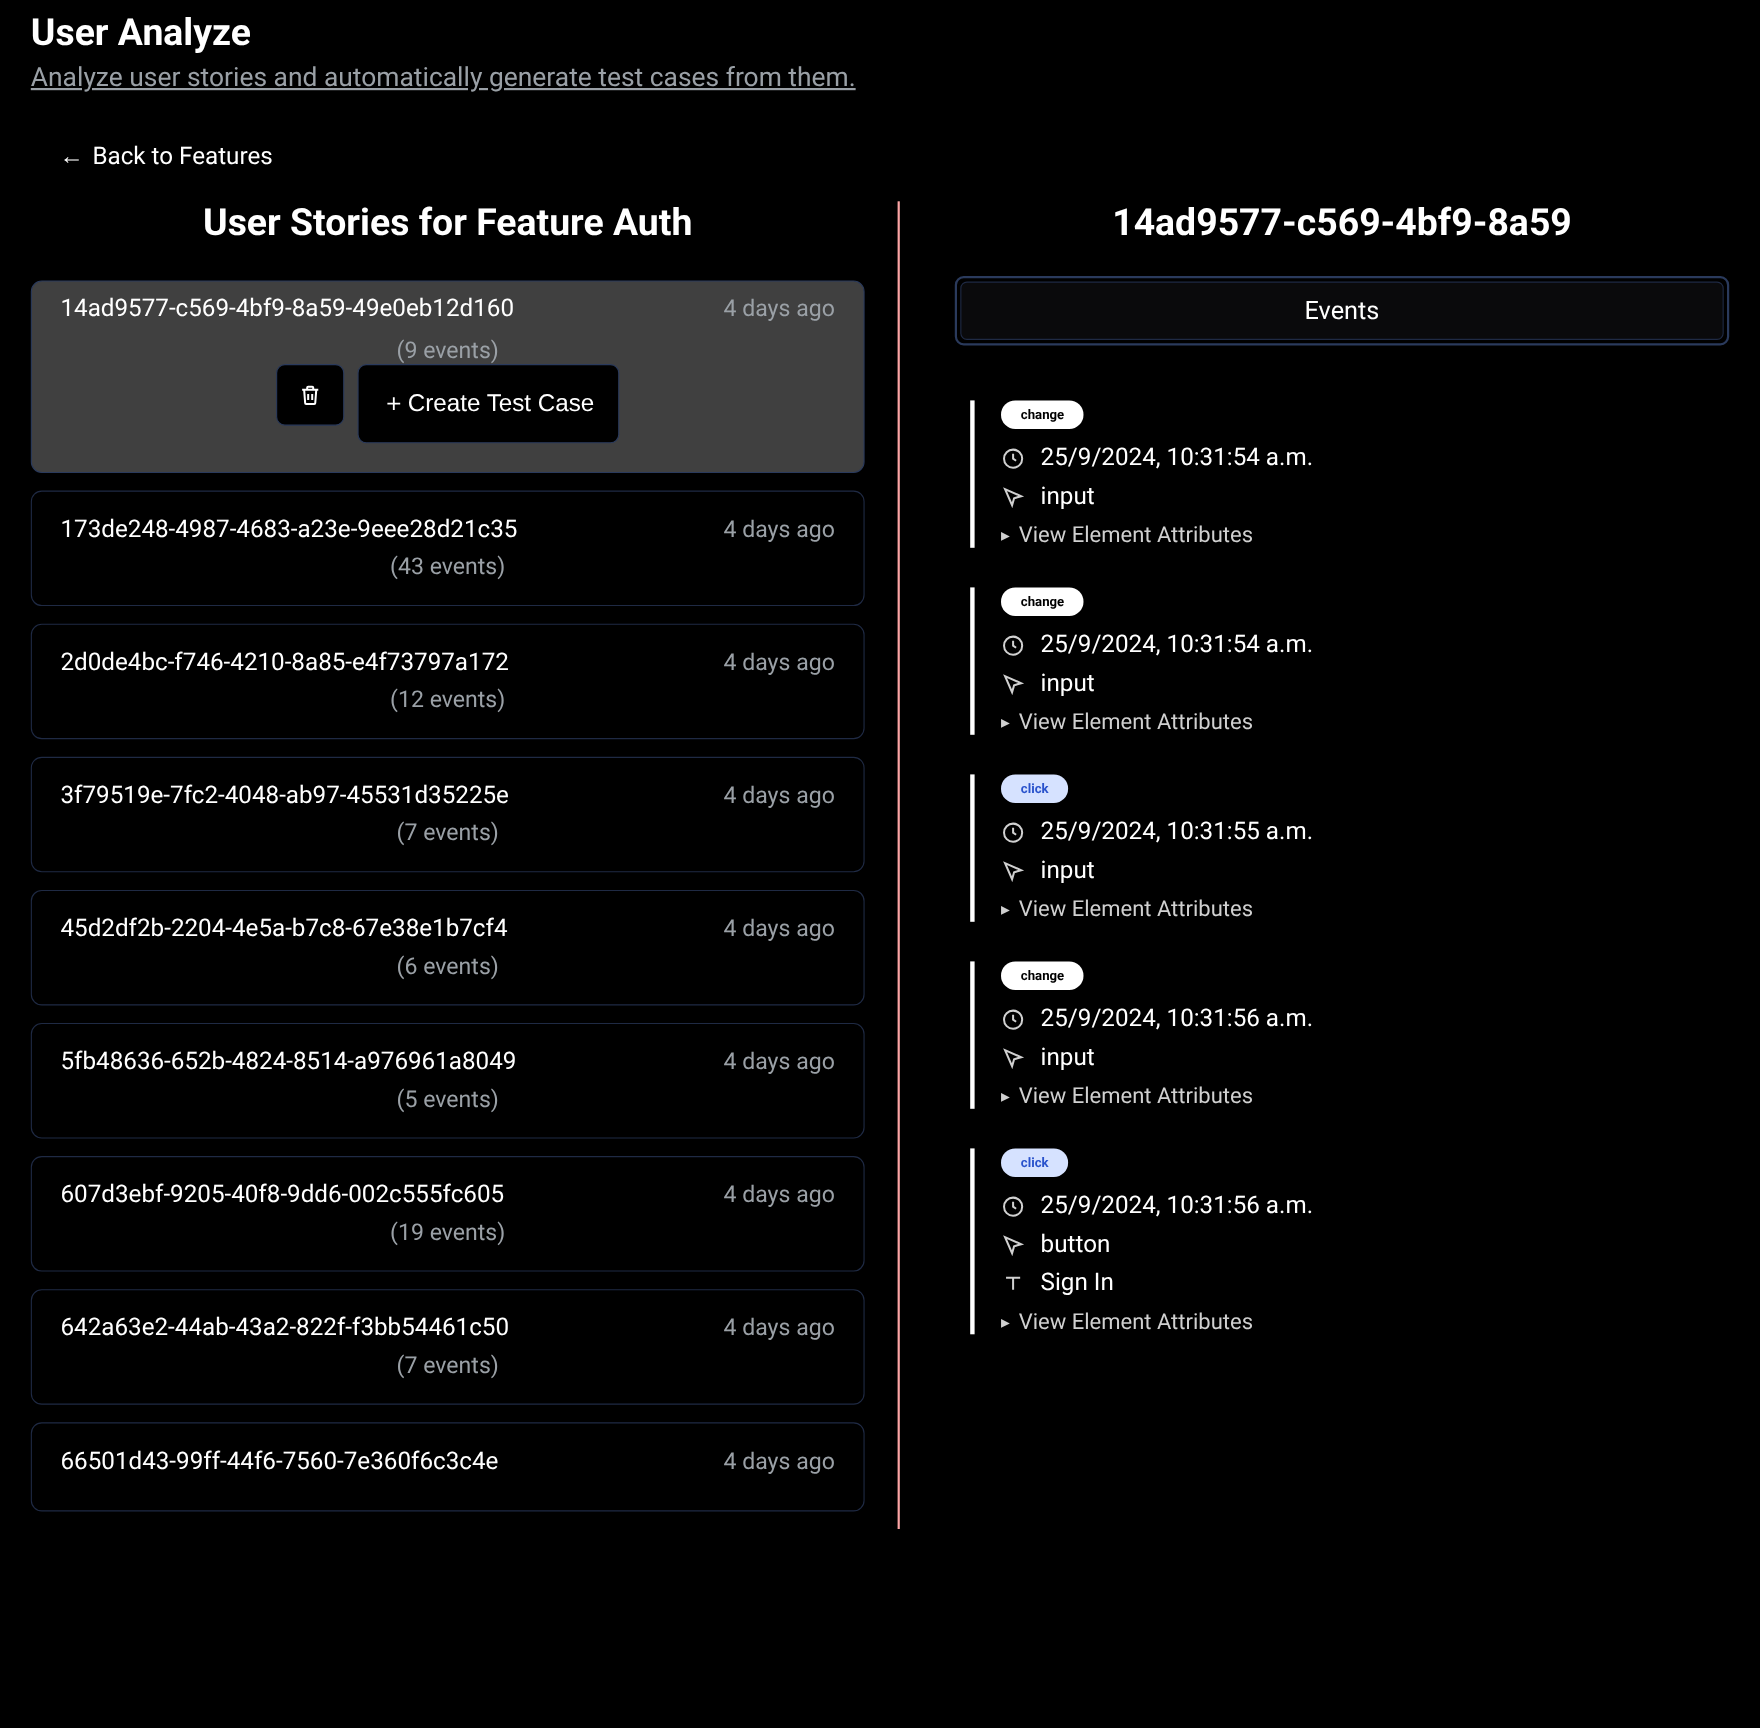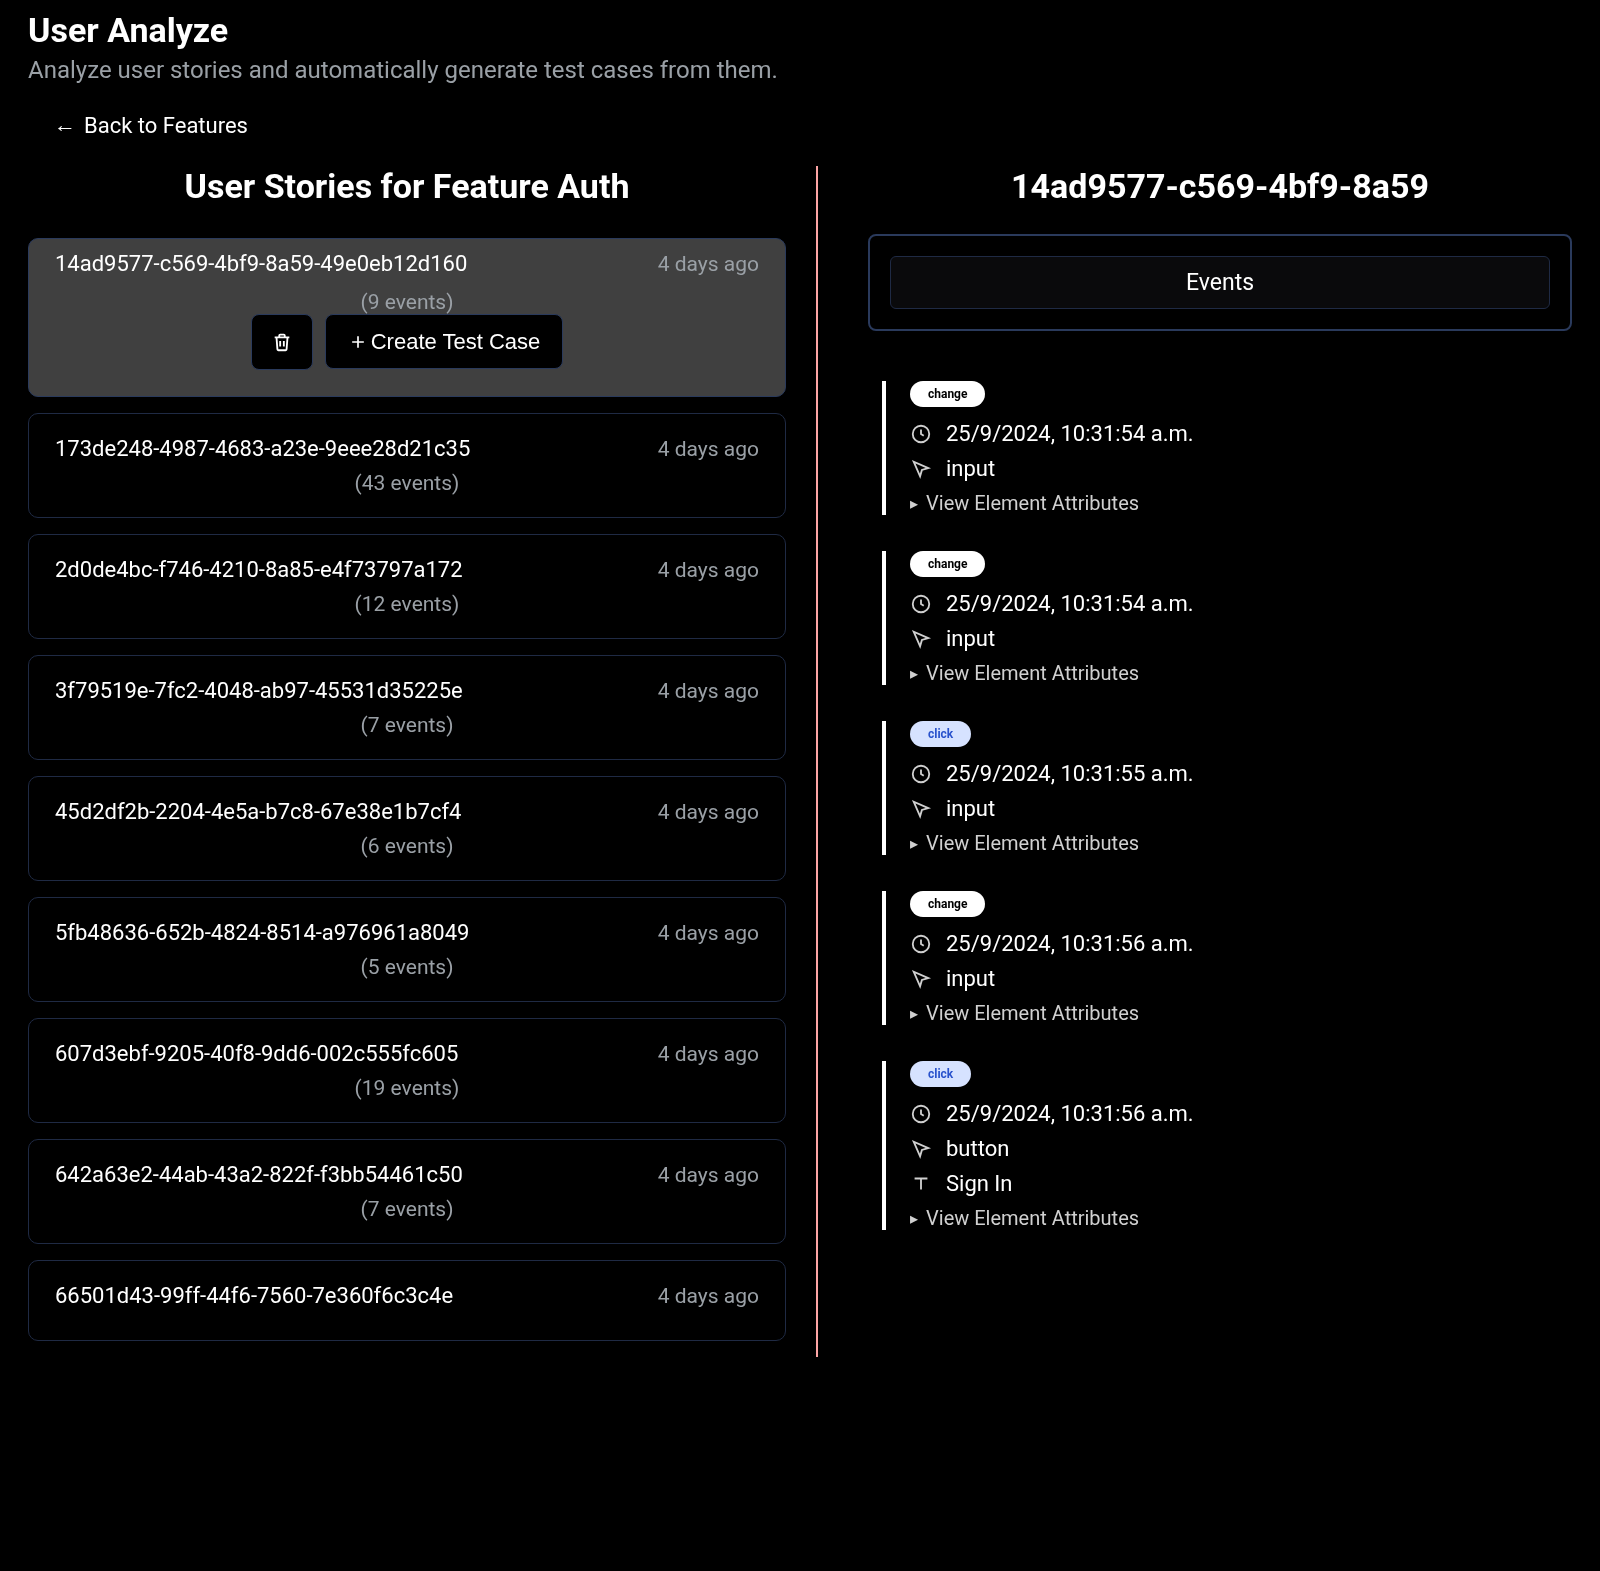--- a/index.html
+++ b/index.html
@@ -13,21 +13,22 @@
     padding: 10px 28px 0 28px;
   }
   .page-title {
     font-size: 34px;
     font-weight: 700;
     margin-bottom: 6px;
   }
   .page-subtitle {
     font-size: 24px;
     color: #9aa0a6;
-    margin-bottom: 28px;
+    margin-bottom: 45px;
+    text-decoration: underline;
   }
   .back-link {
     display: inline-flex;
     align-items: center;
     gap: 8px;
     font-size: 22px;
     color: #fff;
     text-decoration: none;
     margin-left: 26px;
     margin-bottom: 28px;
@@ -101,21 +102,21 @@
     cursor: pointer;
     display: inline-flex;
     align-items: center;
     justify-content: center;
   }
   .icon-btn {
     width: 62px;
     height: 56px;
   }
   .text-btn {
-    height: 55px;
+    height: 72px;
     padding: 0 22px;
     font-size: 22px;
     gap: 3px;
   }
   .story-card:not(.selected) .story-card-row2 {
     margin-top: 10px;
   }
   .story-card:not(.selected) .story-actions {
     display: none;
   }
@@ -123,21 +124,21 @@
   .right-heading {
     font-size: 34px;
     font-weight: 700;
     text-align: center;
     margin-bottom: 28px;
     white-space: nowrap;
   }
   .events-tab {
     border: 2px solid #2a3a5c;
     border-radius: 8px;
-    padding: 20px;
+    padding: 3px;
     margin-bottom: 50px;
   }
   .events-tab-inner {
     background: #0a0a0c;
     border: 1px solid #1f2a44;
     border-radius: 6px;
     text-align: center;
     padding: 12px 0;
     font-size: 23px;
   }

